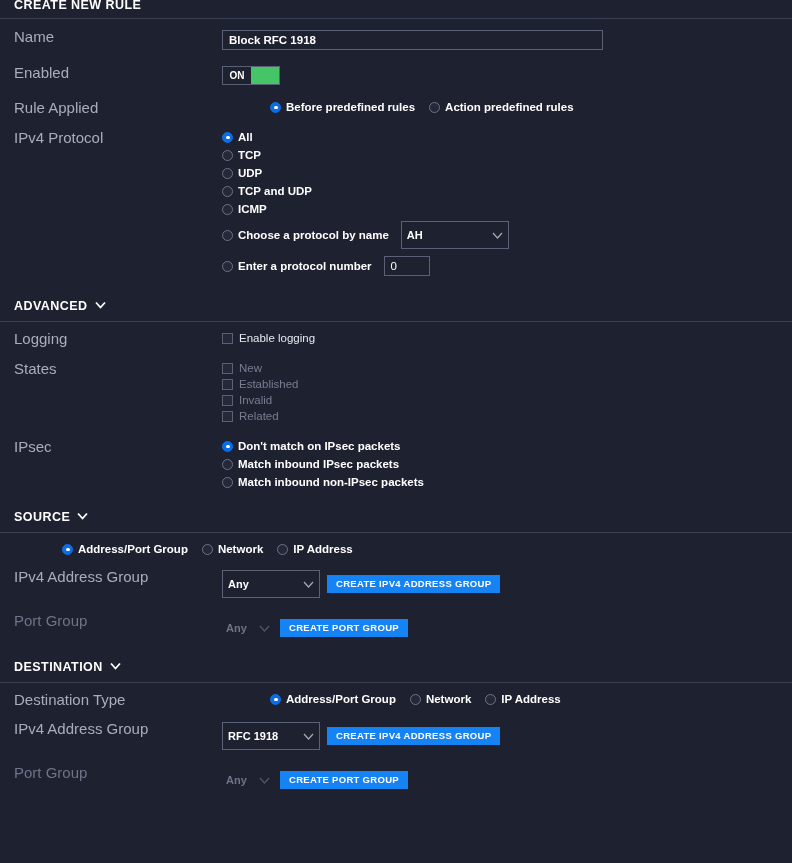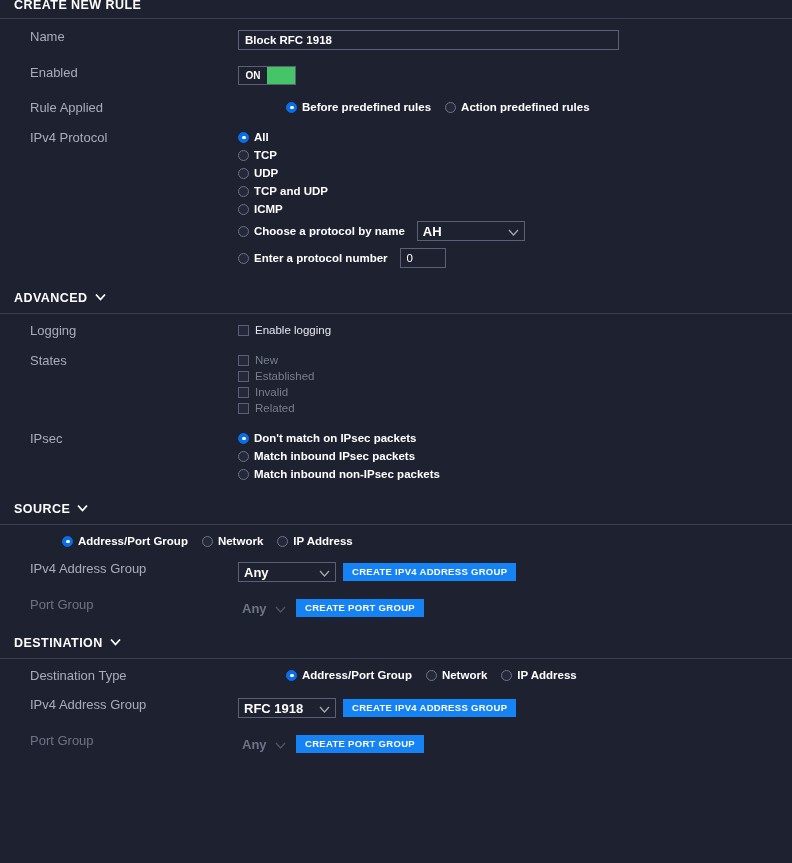--- a/index.html
+++ b/index.html
@@ -22,23 +22,22 @@
     display:flex;align-items:center;gap:7px;
   }
   .sec-head .chev{display:inline-block;width:10px;height:10px;position:relative;top:-1px;}
   .sec-head .chev svg{display:block;}
   .divider{height:1px;background:#3a3f52;margin:0;}
 
   
   .row{display:flex;align-items:flex-start;padding:0 14px;}
   .row .lbl{
     width:208px;flex:none;
-    font-size:13px;color:#a8adbd;
+    font-size:15px;color:#a8adbd;
     line-height:14px;
-    margin-left:16px;
   }
   .row .lbl.dim{color:#6e7487;}
   .row .ctl{flex:1;display:flex;align-items:flex-start;flex-wrap:wrap;}
 
   
   .tinput{
     background:#1e2130;
     border:1px solid #5a6075;
     color:#ffffff;
     font-family:"Liberation Sans", sans-serif;
@@ -83,22 +82,22 @@
     width:11px;height:11px;border:1px solid #5a6075;background:#252838;
     box-sizing:border-box;flex:none;
   }
   .cblabel{font-size:11.5px;color:#e6e8f0;white-space:nowrap;}
   .cblabel.dim{color:#787e92;}
 
   
   .sel{
     display:flex;align-items:center;justify-content:space-between;
     border:1px solid #5a6075;background:#1e2130;
-    height:20px;box-sizing:border-box;padding:0 5px;
-    font-size:13px;font-weight:bold;color:#ffffff;
+    height:28px;box-sizing:border-box;padding:0 5px;
+    font-size:11px;font-weight:bold;color:#ffffff;
   }
   .sel .chev{margin-left:8px;opacity:.8;}
   .sel.w-grp{width:98px;}
   .sel.w-proto{width:108px;}
   .sel.disabled{border-color:transparent;color:#6e7487;width:52px;padding:0 3px;}
   .sel.disabled .chev{opacity:.55;}
 
   
   .btn{
     background:#1683f5;color:#ffffff;

